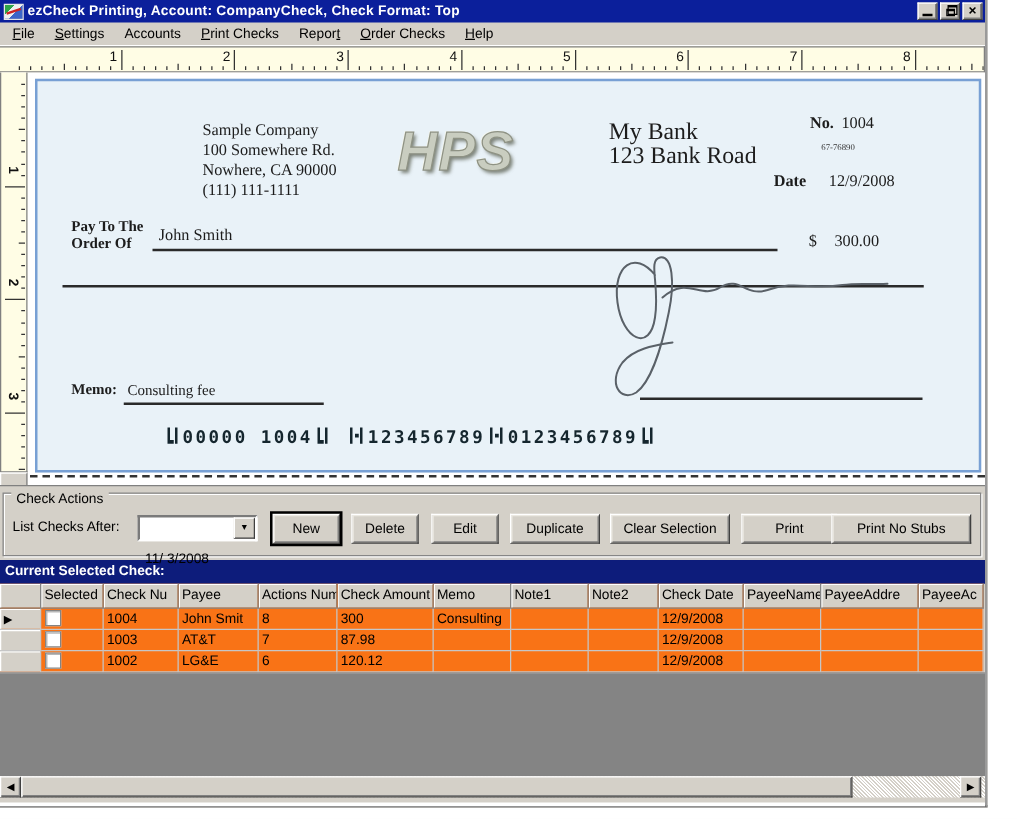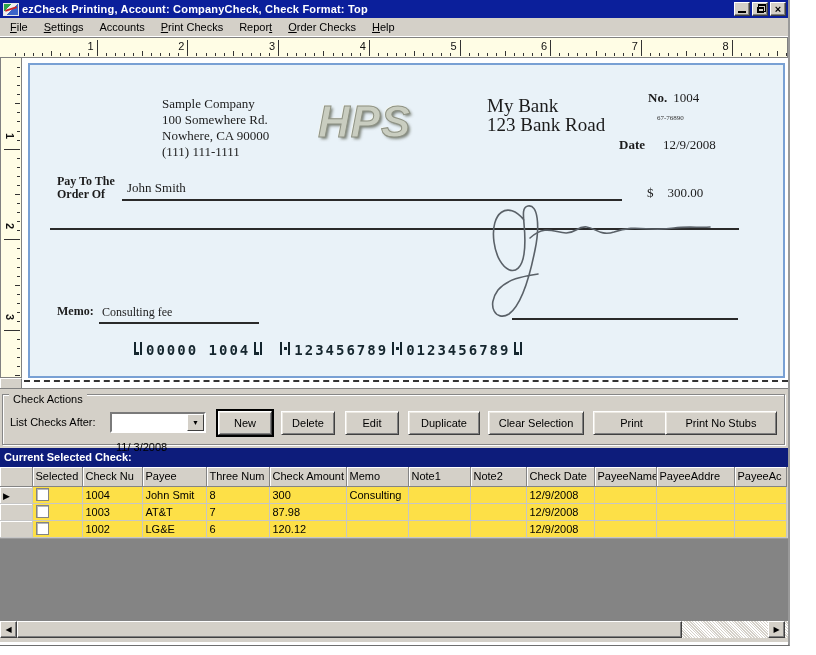--- a/index.html
+++ b/index.html
@@ -79,21 +79,21 @@
   .btn-new { left:218px; width:54px; outline:2px solid #000; }
   .btn-delete { left:281px; width:54px; }
   .btn-edit { left:345px; width:54px; }
   .btn-duplicate { left:408px; width:72px; }
   .btn-clear { left:488px; width:96px; }
   .btn-print { left:593px; width:77px; }
   .btn-printnostubs { left:665px; width:112px; }
 
   
   .grid-caption { height:19px; background:#0d1c7b; color:#fff; font-size:11px; font-weight:bold; line-height:18px; padding-left:4px; }
-  table.grid { border-collapse:collapse; table-layout:fixed; width:786px; background:#fde047; }
+  table.grid { border-collapse:collapse; table-layout:fixed; width:786px; background:#f97316; }
   table.grid th, table.grid td { font-size:11px; font-weight:normal; text-align:left; padding:0 3px; overflow:hidden; white-space:nowrap; height:17px; border-right:1px solid #c6c6c6; border-bottom:1px solid #c6c6c6; color:#000; }
   table.grid th { height:19px; background:#d4d0c8; border-right:1px solid #848484; border-bottom:1px solid #848484; box-shadow:inset 1px 1px 0 #fff; }
   td.rowsel, th.rowsel { background:#d4d0c8; border-right:1px solid #848484; box-shadow:inset 1px 1px 0 #fff; border-bottom:1px solid #848484; text-align:center; padding:0; }
   .cur-arrow { font-size:9px; color:#000; }
   td.cbcell { text-align:center; }
   .cb { display:inline-block; width:13px; height:13px; background:#fff; border:1px solid #848484; box-shadow:inset 1px 1px 0 #b8b8b8; vertical-align:middle; }
   .grid-empty { height:83px; background:#848484; border-top:1px solid #9a9a9a; }
 
   
   .hscroll { position:relative; height:17px; background:repeating-linear-gradient(45deg,#fff 0 1px,#d4d0c8 1px 2px); }
@@ -376,21 +376,21 @@
           <col style="width:62px">
           <col style="width:78px">
           <col style="width:52px">
       </colgroup>
       <thead>
           <tr>
             <th class="rowsel"></th>
             <th>Selected</th>
             <th>Check Nu</th>
             <th>Payee</th>
-            <th>Three Num</th>
+            <th>Actions Num</th>
             <th>Check Amount</th>
             <th>Memo</th>
             <th>Note1</th>
             <th>Note2</th>
             <th>Check Date</th>
             <th>PayeeName</th>
             <th>PayeeAddre</th>
             <th>PayeeAc</th>
           </tr>
         </thead>

